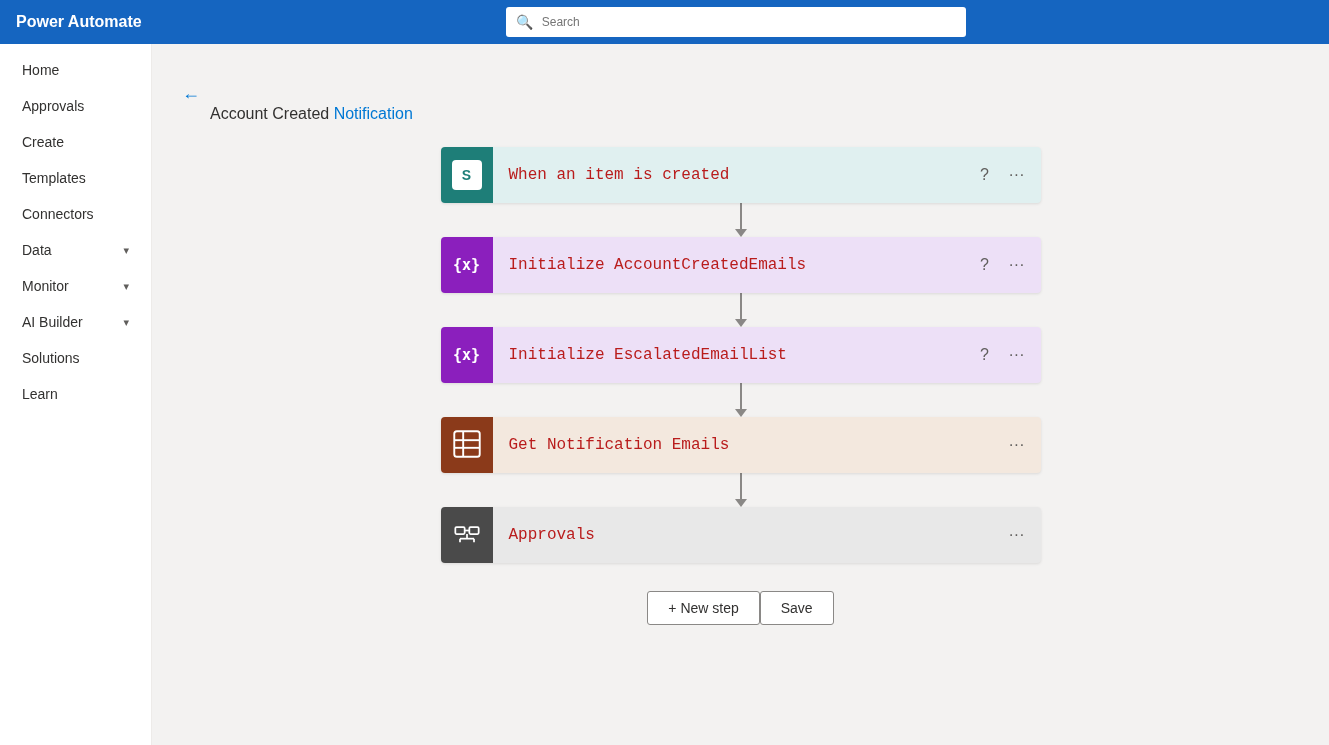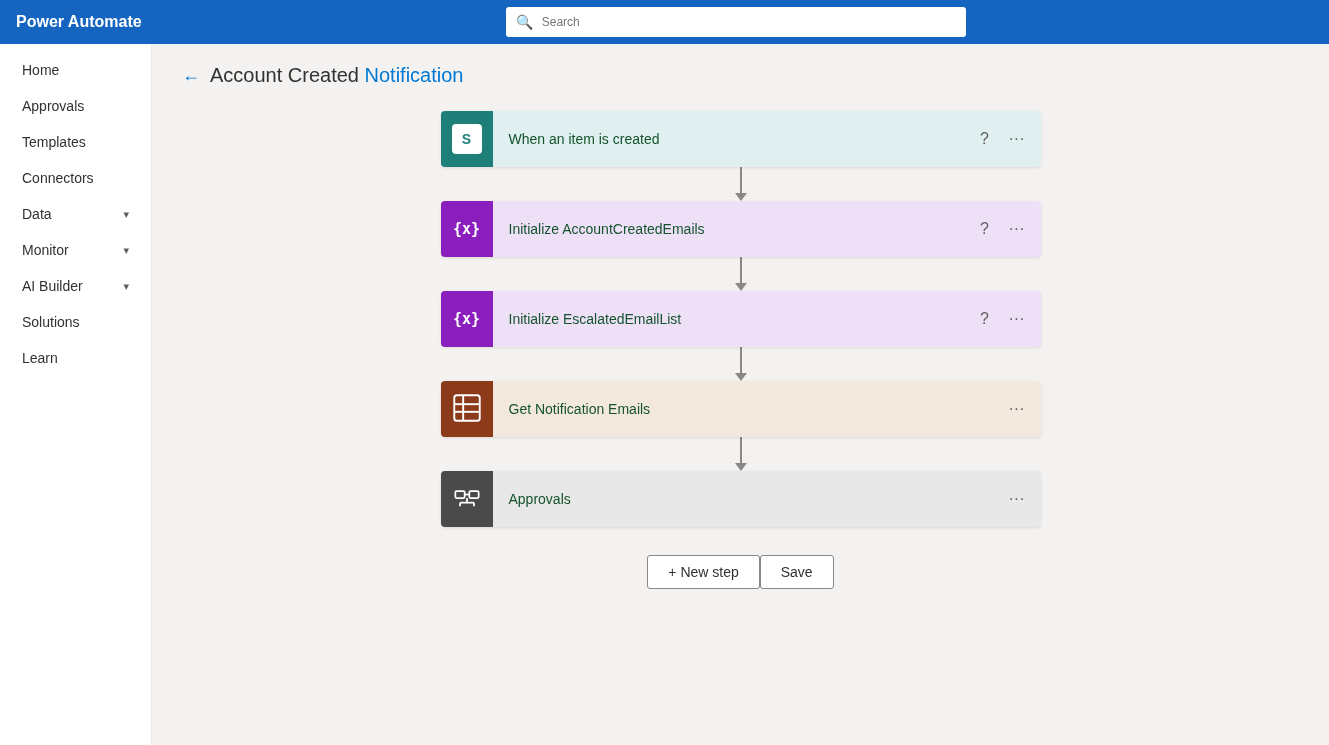--- a/index.html
+++ b/index.html
@@ -89,22 +89,23 @@
       margin-bottom: 24px;
     }
     .back-btn {
       cursor: pointer;
       color: #0078d4;
       font-size: 18px;
       display: flex;
       align-items: center;
     }
     .breadcrumb-text {
-      font-size: 20px;
+      font-size: 16px;
       color: #323130;
+      margin-top: 41px;
     }
     .breadcrumb-text span.highlight { color: #0078d4; }
 
     
     .flow-canvas {
       display: flex;
       flex-direction: column;
       align-items: center;
       gap: 0;
     }
@@ -125,22 +126,23 @@
       display: flex;
       align-items: center;
       justify-content: center;
       border-radius: 4px 0 0 4px;
       flex-shrink: 0;
     }
     .step-icon svg { width: 28px; height: 28px; }
     .step-label {
       flex: 1;
       padding: 0 16px;
-      font-size: 14px;
-      color: #14532d;
+      font-size: 16px;
+      color: #b91c1c;
+      font-family: Liberation Mono, monospace;
     }
     .step-actions {
       display: flex;
       align-items: center;
       gap: 8px;
       padding-right: 12px;
     }
     .step-help, .step-more {
       cursor: pointer;
       color: #605e5c;
@@ -250,20 +252,23 @@
 
 <div class="main-layout">
 
   <nav class="sidebar">
 
     <div class="sidebar-item plain">
       <span>Home</span>
     </div>
     <div class="sidebar-item plain">
       <span>Approvals</span>
+    </div>
+    <div class="sidebar-item plain">
+      <span>Create</span>
     </div>
     <div class="sidebar-item plain">
       <span>Templates</span>
     </div>
     <div class="sidebar-item plain">
       <span>Connectors</span>
     </div>
     <div class="sidebar-item plain">
       <span>Data</span>
       <span class="chevron">▾</span>

